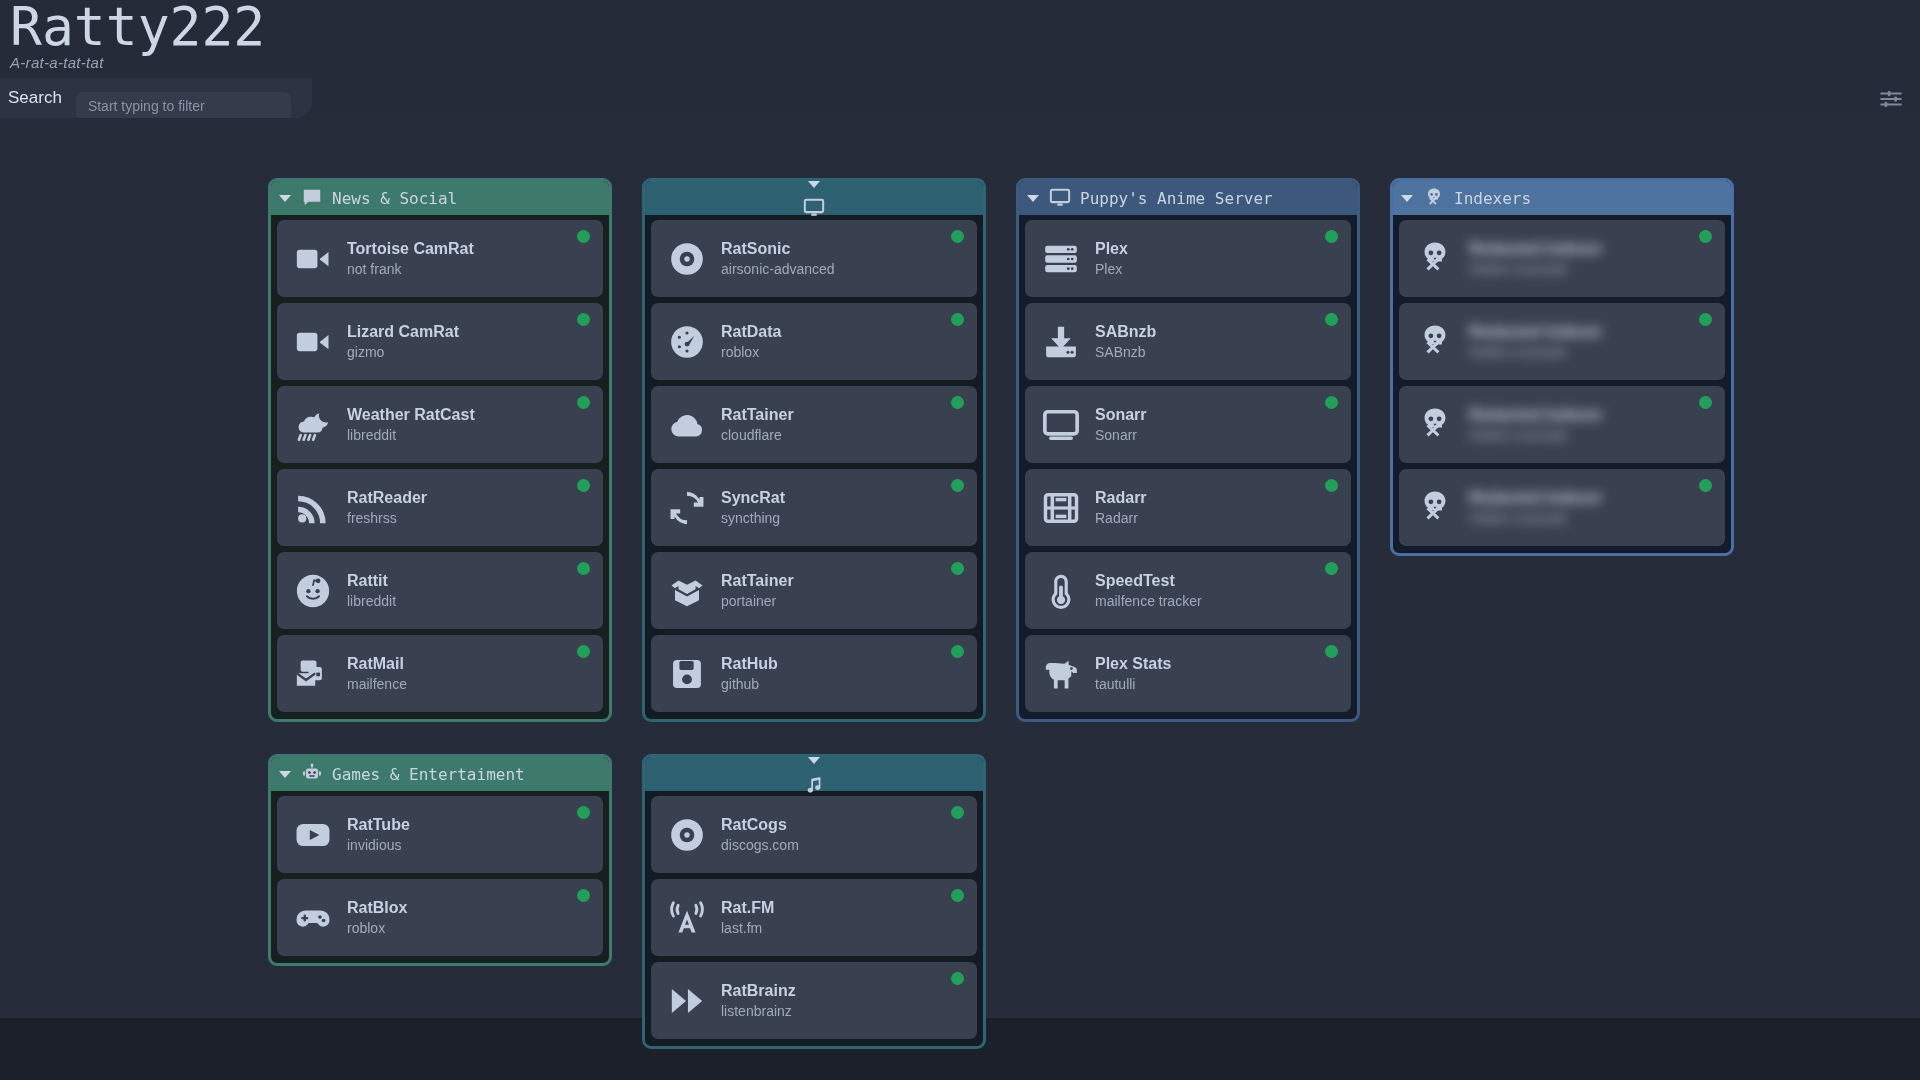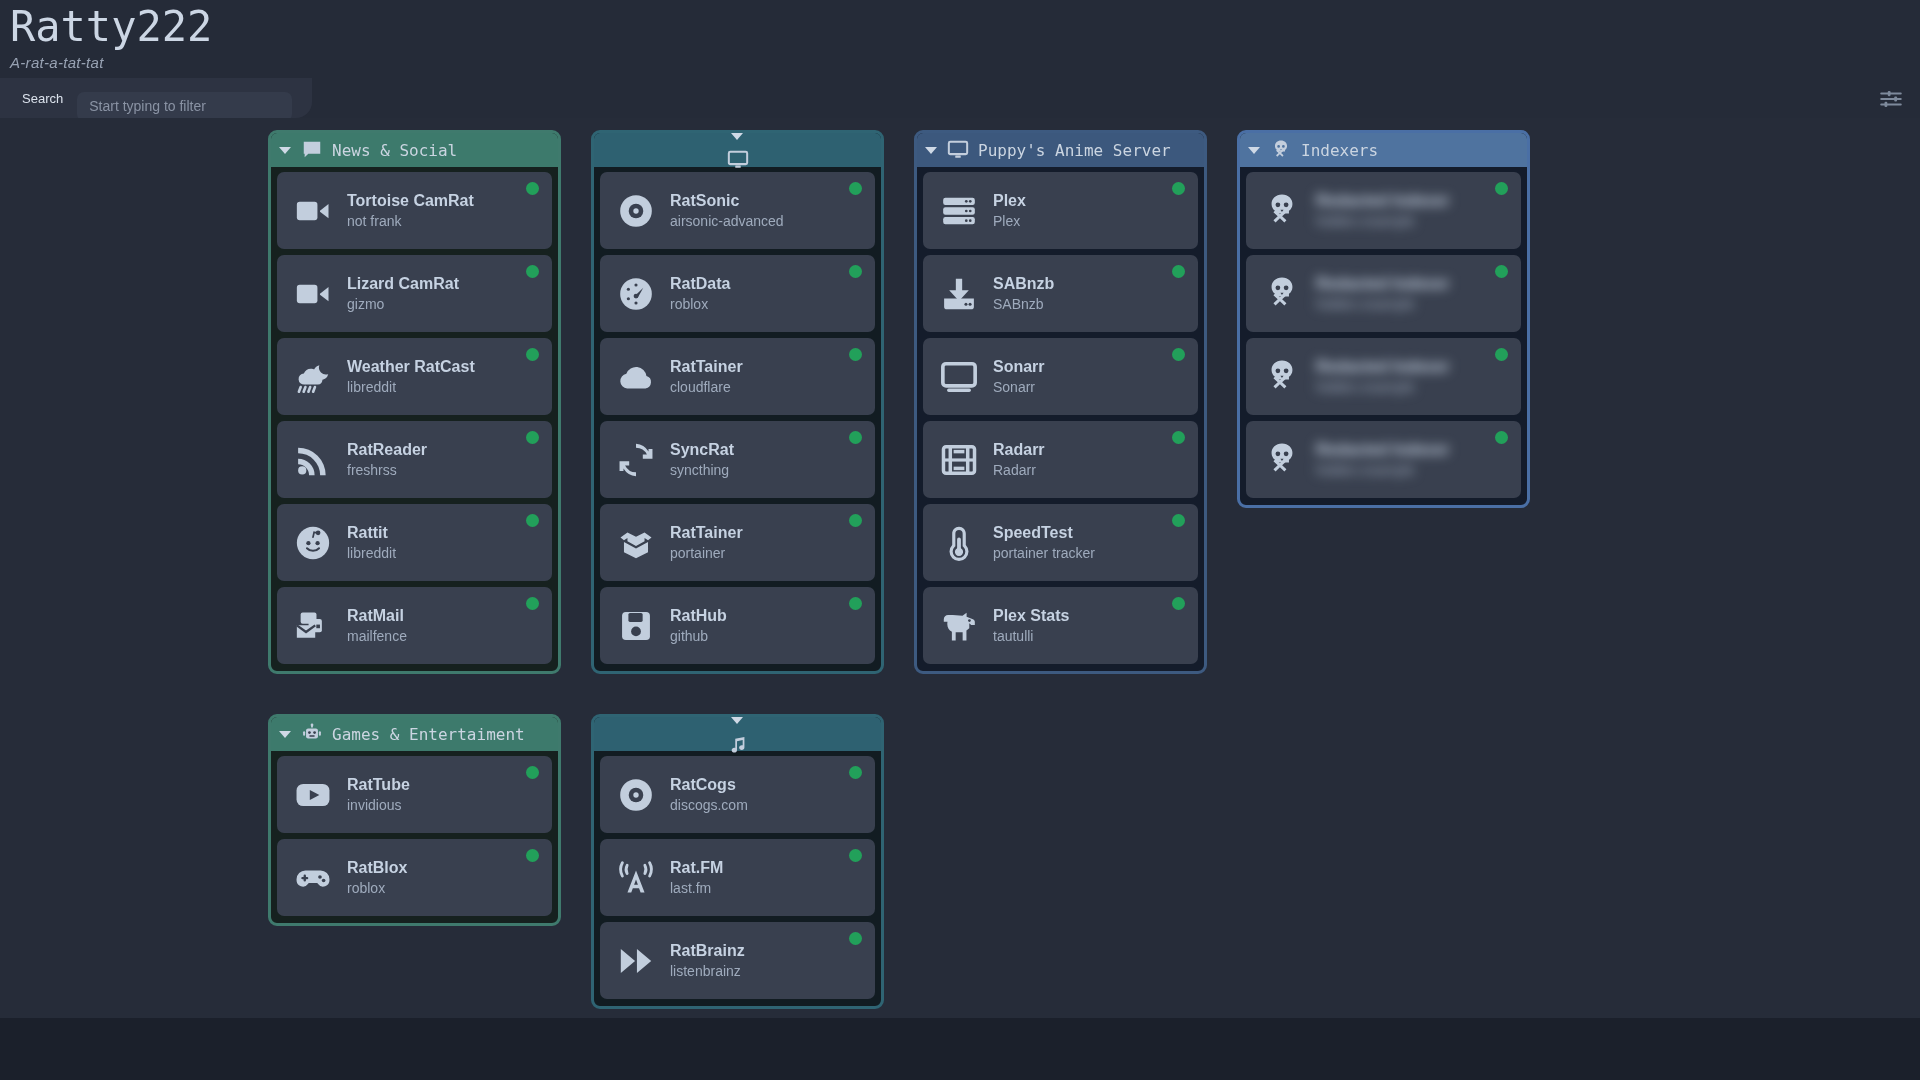--- a/index.html
+++ b/index.html
@@ -9,52 +9,52 @@
     font-family: "Liberation Sans", sans-serif;
     overflow: hidden;
   }
   #root { position: relative; width: 1920px; height: 1080px; background: #1b202b; }
 
   
   .header-band { position: absolute; left:0; top:0; width:1920px; height:118px; background:#252b38; }
   .title-wrap { position:absolute; left:10px; top:2px; }
   .app-title {
     font-family: "DejaVu Sans Mono", "Liberation Mono", monospace;
-    font-size: 42px; color:#ccd6e4; letter-spacing: 0px; line-height: 50px;
+    font-size: 53px; color:#ccd6e4; letter-spacing: 0px; line-height: 50px;
     font-weight: 400;
   }
   .app-subtitle {
     font-family: "Liberation Sans", sans-serif;
     font-style: italic; font-size: 15px; color:#98a2b3; margin-top:2px; letter-spacing:.3px;
   }
   .search-panel {
     position:absolute; left:0; top:78px; width:312px; height:40px;
     background:#2d3342; border-bottom-right-radius:16px;
     display:flex; align-items:center; gap:14px; padding-left:8px;
   }
-  .search-label { font-size:13px; color:#dbe2ec;margin-left:14px; }
+  .search-label { font-size:17px; color:#dbe2ec; }
   .search-input {
     width:215px; height:29px; border-radius:7px; border:none;
     background:#343b4b; color:#cfd7e3; font-size:14px; padding:0 12px;
     font-family:"Liberation Sans", sans-serif; outline:none;margin-top:16px;
   }
   .search-input::placeholder { color:#8a93a4; }
 
   .settings-btn {
     position:absolute; right:12px; top:82px; width:34px; height:34px;
     display:flex; align-items:center; justify-content:center; cursor:pointer;
   }
 
   
   .board {
     position:absolute; left:0; top:118px; width:1920px; height:900px;
     background:#262c39;
   }
   .columns { position:absolute; left:268px; top:12px; display:flex; gap:30px; align-items:flex-start; }
-  .col { width:293px; display:flex; flex-direction:column; gap:40px; }
+  .col { width:344px; display:flex; flex-direction:column; gap:32px;margin-top:48px; }
 
   
   .group { border-radius:9px; overflow:hidden; padding:0 0 5px 0; }
   .group.green  { background:#16211f; border:3px solid #3f7a6d; }
   .group.teal   { background:#121c22; border:3px solid #2f6473; }
   .group.blue   { background:#141c2b; border:3px solid #3d5a80; }
   .group.blue2  { background:#141c2b; border:3px solid #4a6fa5; }
 
   .group-head {
     height:34px; display:flex; align-items:center; gap:9px; padding:0 8px;
@@ -510,21 +510,21 @@
               </div>
               <div class="svc">
                 <span class="svc-icon">
                   <svg viewBox="0 0 24 24">
                     <path d="M12 1.8c-2.4 0-4.3 1.9-4.3 4.3v7.1a6 6 0 108.6 0V6.1c0-2.4-1.9-4.3-4.3-4.3zm0 2a2.3 2.3 0 012.3 2.3v8l.5.4a4 4 0 11-5.6 0l.5-.4v-8A2.3 2.3 0 0112 3.8z"></path>
                     <path d="M12 8.6a1.2 1.2 0 011.2 1.2v5.5a2.6 2.6 0 11-2.4 0V9.8A1.2 1.2 0 0112 8.6z"></path>
                   </svg>
                 </span>
                 <div class="svc-text">
                   <div class="svc-name">SpeedTest</div>
-                  <div class="svc-sub">portainer tracker</div>
+                  <div class="svc-sub">mailfence tracker</div>
                 </div>
                 <span class="dot" style="background: rgb(34, 160, 90);"></span>
               </div>
               <div class="svc">
                 <span class="svc-icon">
                   <svg viewBox="0 0 24 24">
                     <path d="M14.2 5.6l2.6-1.9v2.5l3.6 1.3c1.1.4 1.6 1 1.6 2v1.9h-2.3l-1.2-1.1v3.1l-1.8 1.5v6.3h-2.4v-5.2H9.9v5.2H7.5v-5.6c-1.8-.9-2.9-2.6-2.9-4.9 0-.5.05-1 .15-1.4H2.4v-1.5c0-1.5 1.2-2.7 2.7-2.7h3z"></path>
                     <circle cx="18.6" cy="8.6" r="0.85" fill="#39404f"></circle>
                   </svg>
                 </span>

